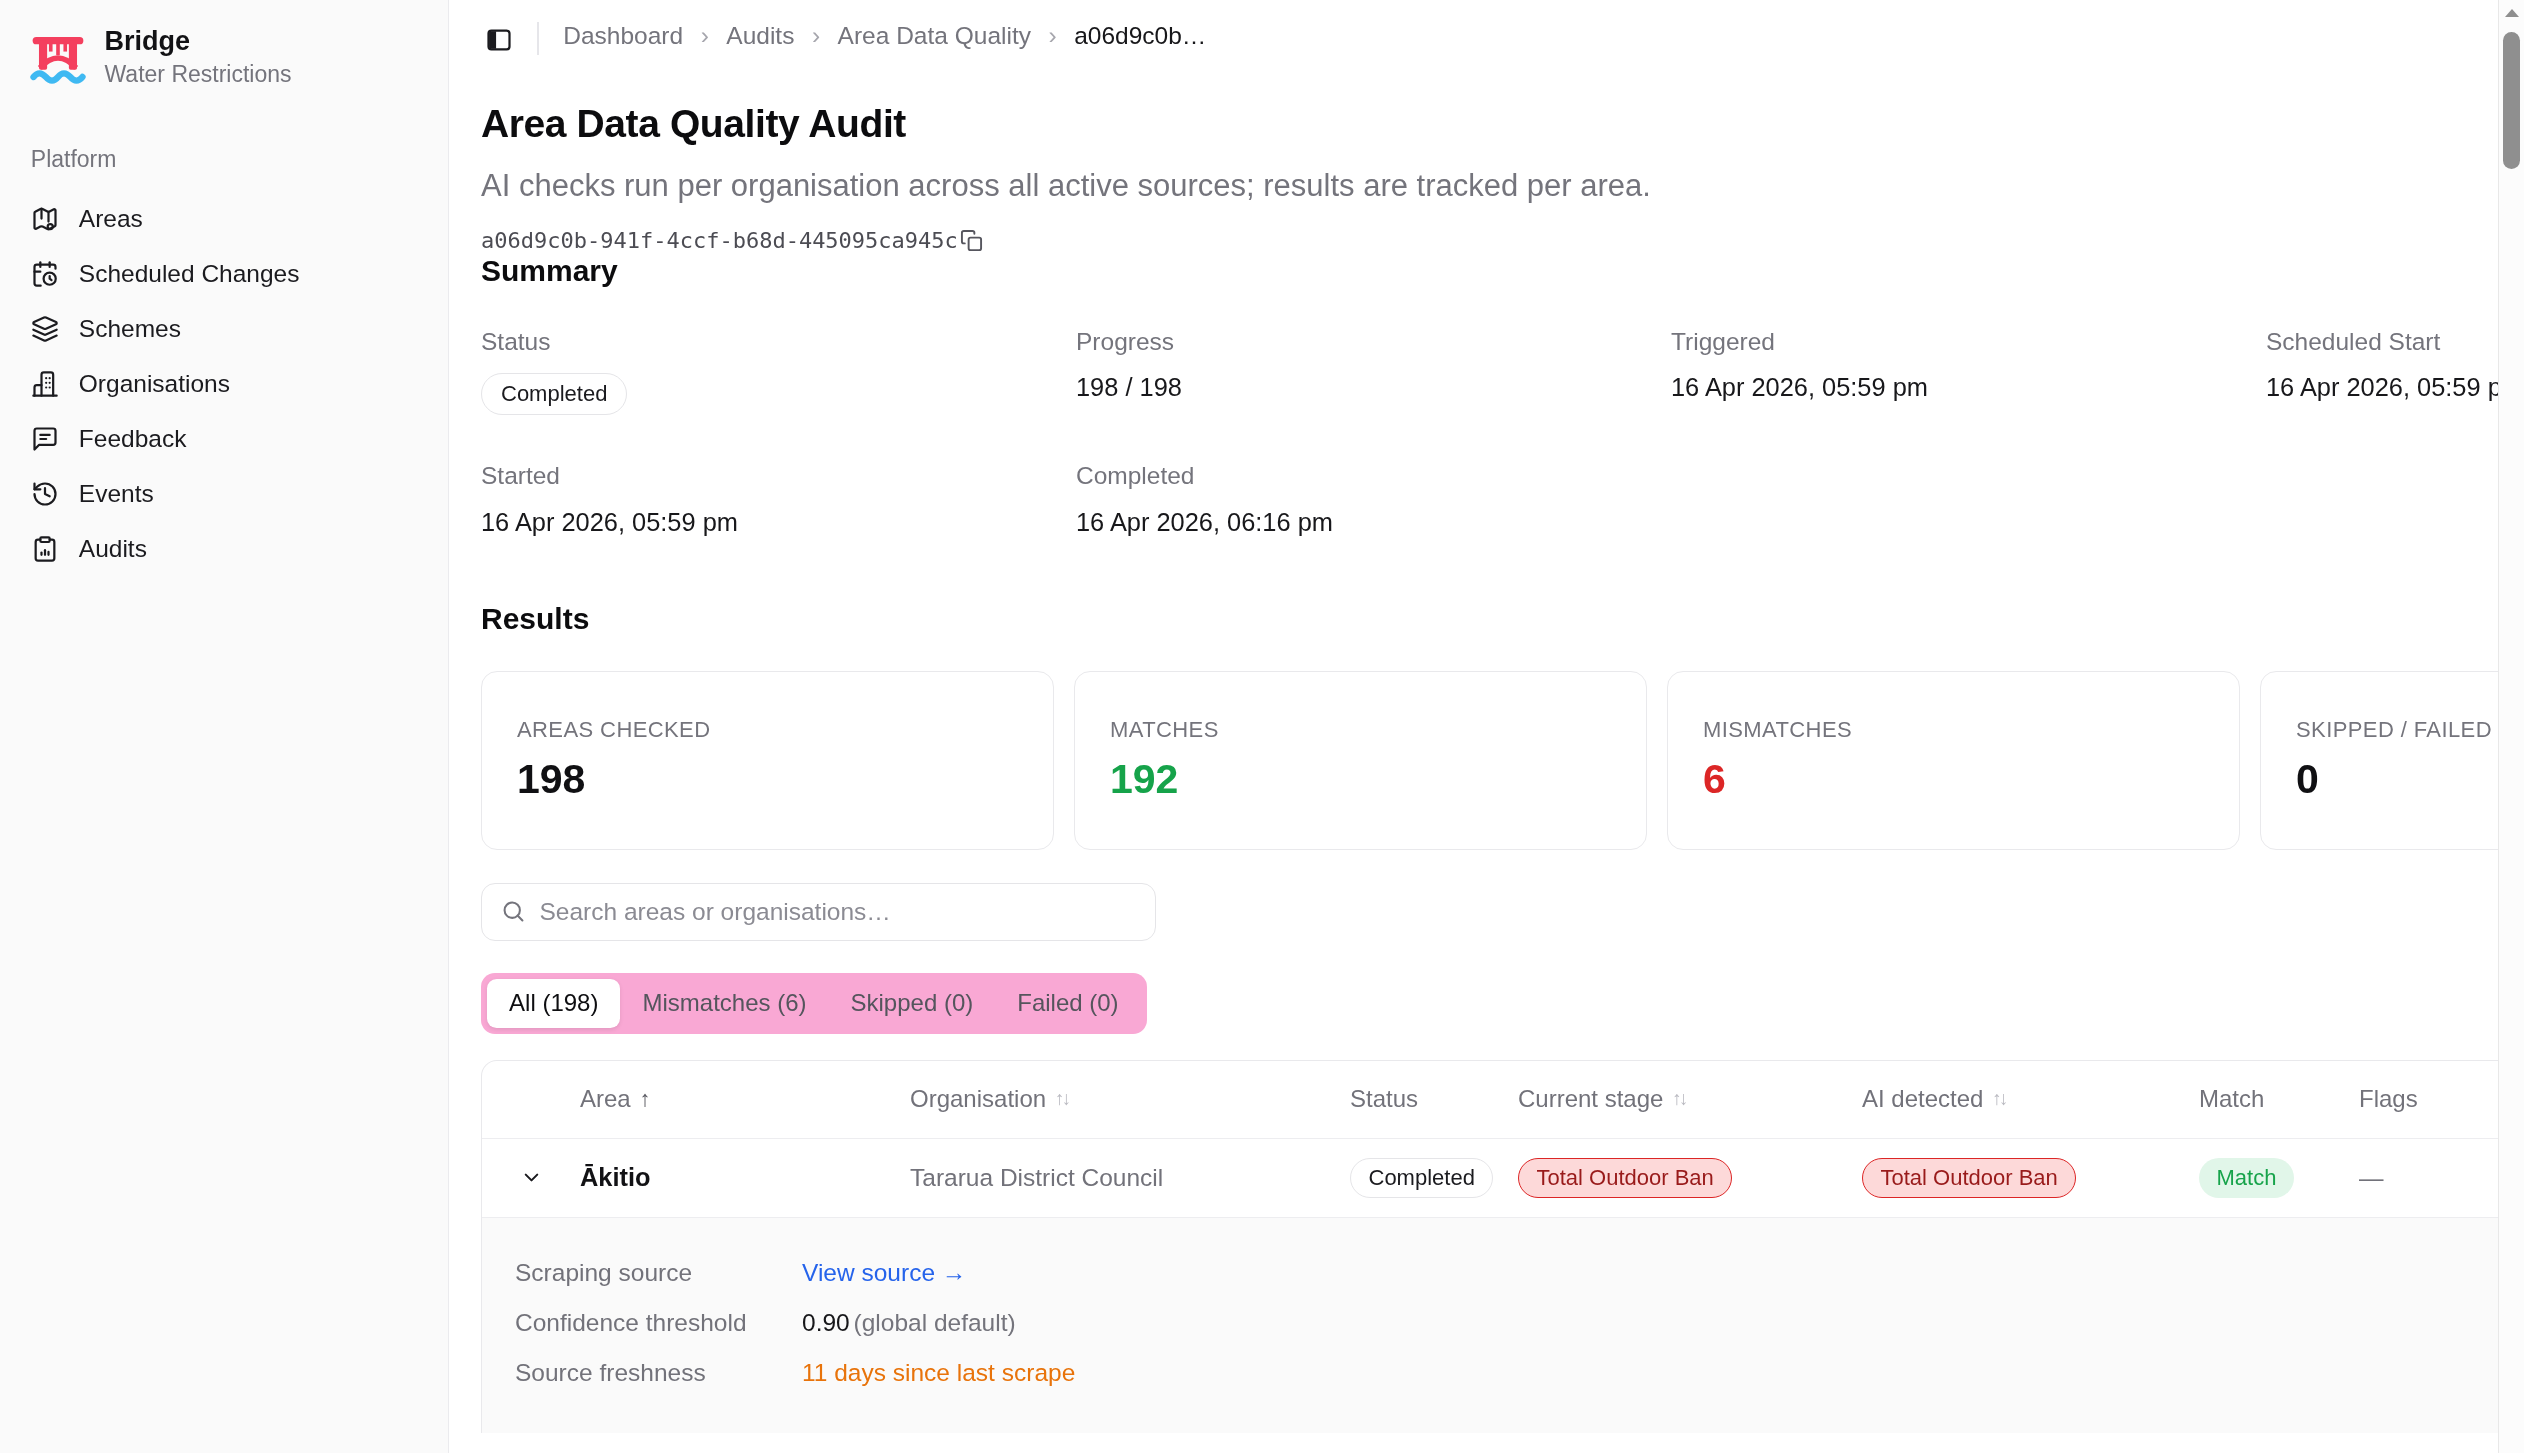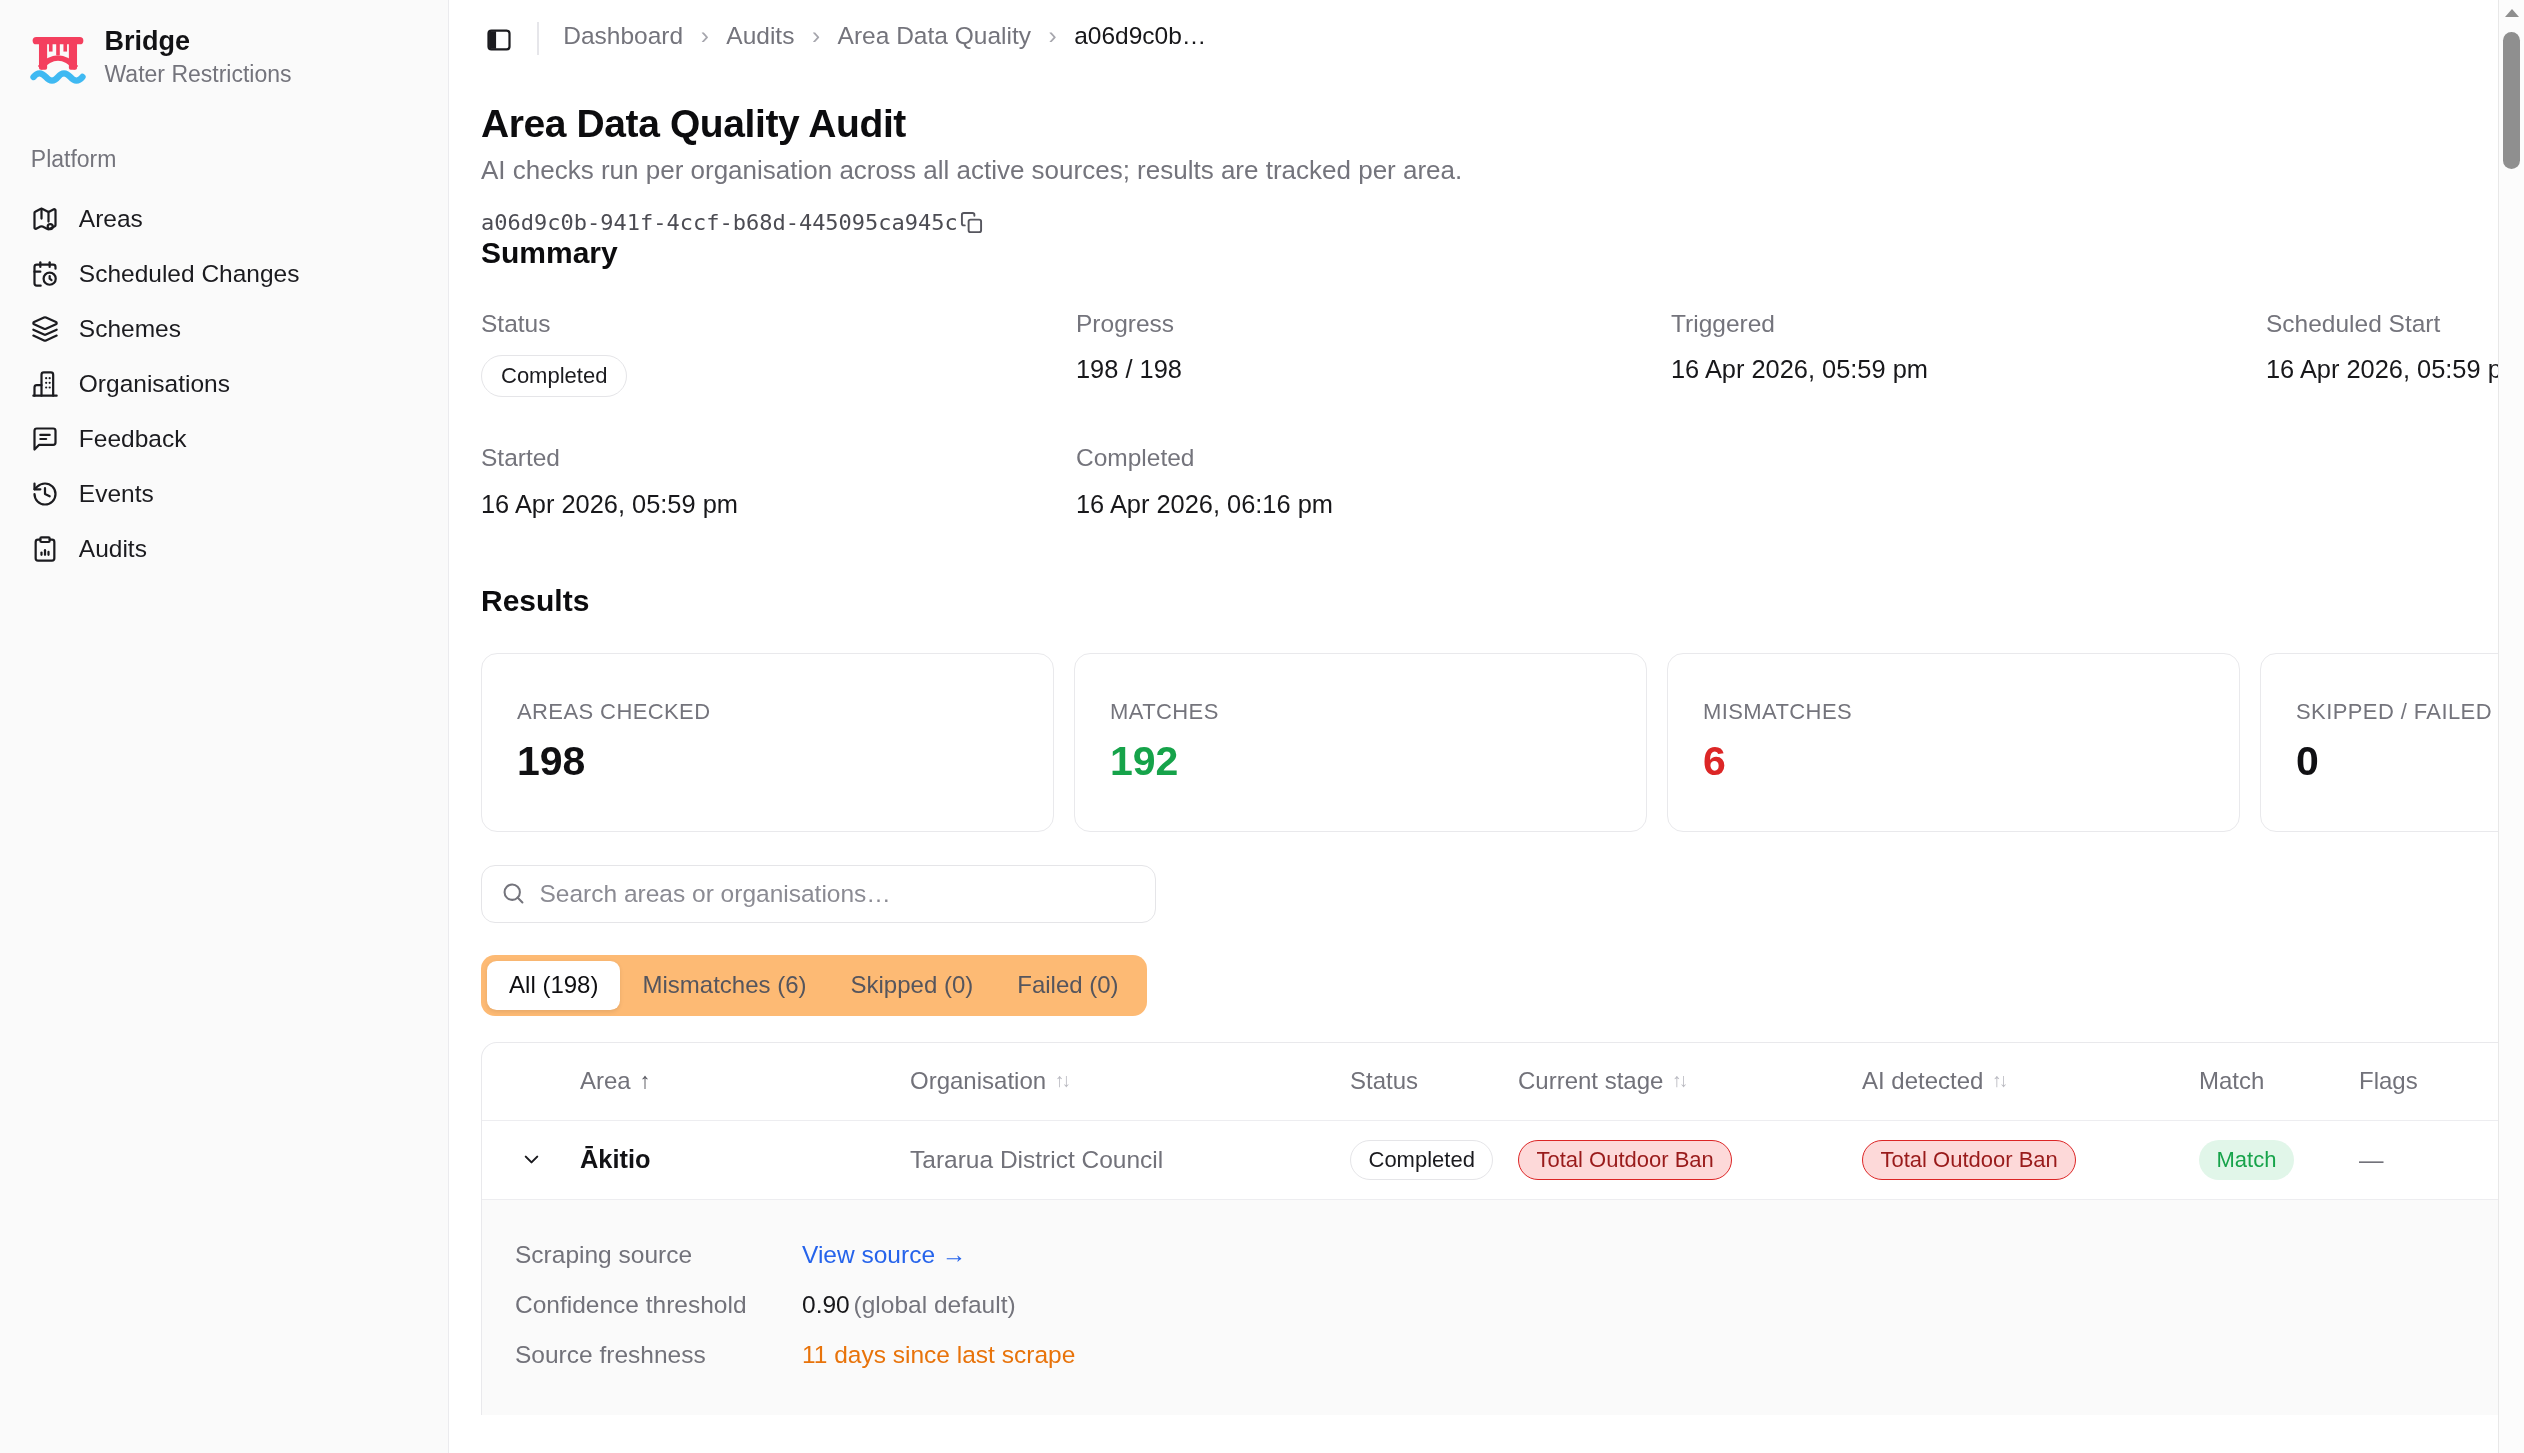--- a/index.html
+++ b/index.html
@@ -38,21 +38,21 @@
   .topbar { display: flex; align-items: flex-start; margin-top: 22px; height: 40px; }
   .panel-toggle { background: none; border: none; cursor: pointer; padding: 3.5px; }
   .panel-toggle svg { width: 28px; height: 28px; stroke: #1b1b1f; stroke-width: 1.9; fill: none; stroke-linecap: round; stroke-linejoin: round; }
   .topbar-sep { width: 1.8px; height: 33px; background: #e6e6ea; margin: 0 24.5px 0 21px; }
   .crumbs { display: flex; align-items: center; gap: 17.5px; font-size: 24.5px; color: #74747c; }
   .crumb { cursor: pointer; }
   .crumb-sep { color: #a6a6ad; font-size: 24.5px; }
   .crumb.current { color: #17171a; cursor: default; }
 
   .page-title { margin-top: 40px; font-size: 39px; font-weight: 700; letter-spacing: -0.4px; color: #0c0c0e; }
-  .page-desc { margin-top: 9px; font-size: 26px; color: #74747c; }
+  .page-desc { margin-top: 22px; font-size: 31px; color: #74747c; }
   .uuid-row { margin-top: 23px; display: flex; align-items: center; }
   .uuid { font-family: "DejaVu Sans Mono", monospace; font-size: 22px; color: #4c4c53; }
   .copy-btn { background: none; border: none; cursor: pointer; padding: 1.8px; }
   .copy-btn svg { width: 23px; height: 23px; stroke: #56565e; stroke-width: 2; fill: none; stroke-linecap: round; stroke-linejoin: round; }
 
   .h2 { font-size: 30px; font-weight: 700; color: #0c0c0e; }
   .summary-h { }
   .summary-grid {
     margin-top: 40px;
     display: grid;
@@ -85,21 +85,21 @@
     margin-top: 33px; width: 675px; height: 58px;
     border: 1.8px solid #e5e5e8; border-radius: 14px; background: #fff;
     display: flex; align-items: center; gap: 14px; padding: 0 19px;
   }
   .search-box svg { width: 24.5px; height: 24.5px; stroke: #74747c; stroke-width: 2; fill: none; stroke-linecap: round; }
   .search-input { border: none; outline: none; flex: 1; font-size: 24.5px; font-family: inherit; color: #1b1b1f; background: transparent; }
   .search-input::placeholder { color: #8b8b93; }
 
   .tabs {
     margin-top: 32px; display: inline-flex; align-items: center;
-    background: #fdba74; border-radius: 14px; padding: 6.1px;
+    background: #f9a8d4; border-radius: 14px; padding: 6.1px;
   }
   .tab {
     border: none; background: transparent; cursor: pointer;
     font-family: inherit; font-size: 24px; color: #55555d;
     padding: 10.5px 22px; border-radius: 9.6px; white-space: nowrap;
   }
   .tab.active { background: #ffffff; color: #0e0e11; font-weight: 500; box-shadow: 0 1.8px 4.4px rgba(0,0,0,0.09); }
 
   
   .table {

